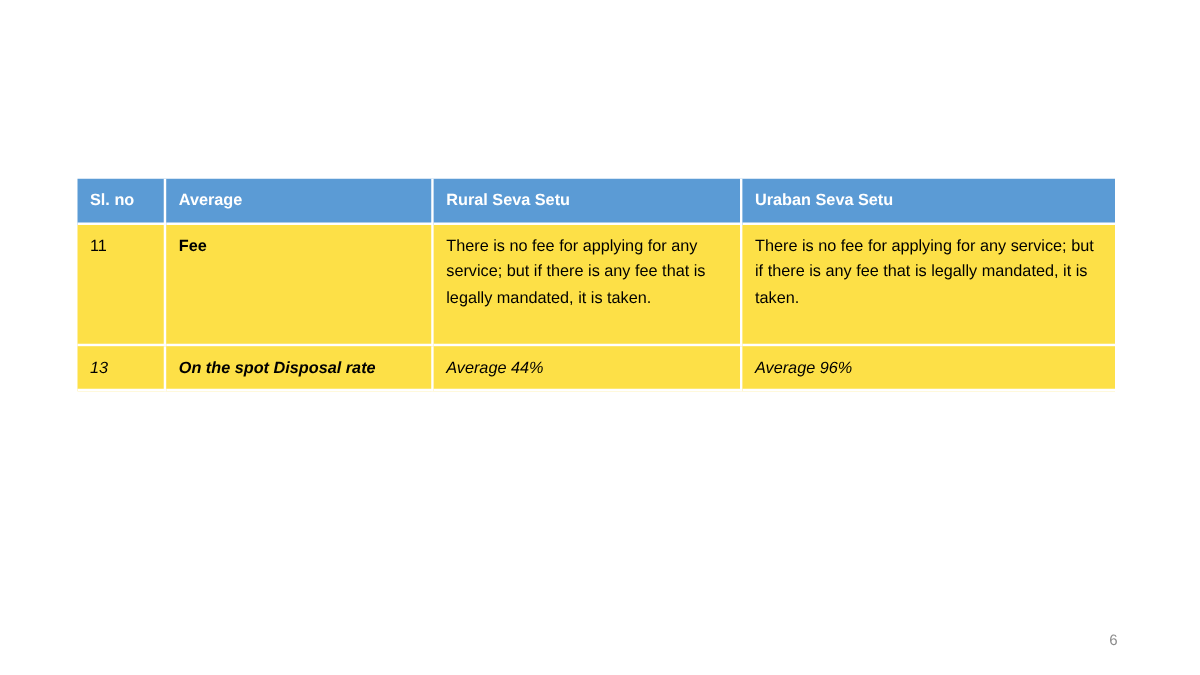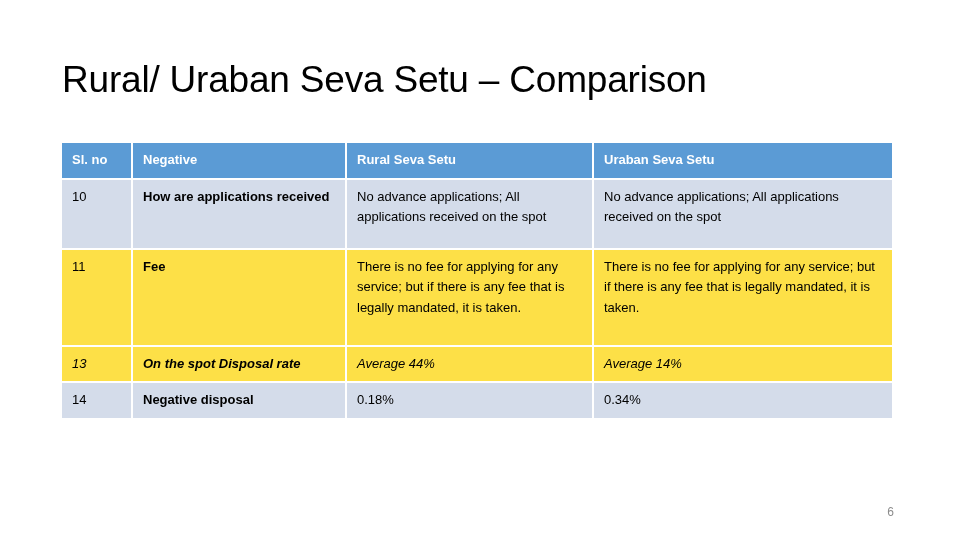--- a/index.html
+++ b/index.html
@@ -100,66 +100,53 @@
     font-size: 12px;
     color: #8c8c8c;
     text-align: right;
   }
 </style>
 </head>
 <body>
 
 <div class="slide">
 
-  <div class="slide-title">Rural/ Uraban Seva Setu – Comparison</div>
 
   <table class="cmp-table">
     <colgroup>
       <col class="c-sl">
       <col class="c-act">
       <col class="c-rural">
       <col class="c-urban">
     </colgroup>
     <thead>
       <tr>
         <th>Sl. no</th>
-        <th>Negative</th>
+        <th>Average</th>
         <th>Rural Seva Setu</th>
         <th>Uraban Seva Setu</th>
       </tr>
     </thead>
     <tbody>
 
-      <tr class="band-dark r-10">
-        <td class="col-sl">10</td>
-        <td class="col-act">How are applications received</td>
-        <td class="col-val">No advance applications; All applications received on the spot</td>
-        <td class="col-val">No advance applications; All applications received on the spot</td>
-      </tr>
 
       <tr class="band-light r-11">
         <td class="col-sl">11</td>
         <td class="col-act">Fee</td>
         <td class="col-val">There is no fee for applying for any service; but if there is any fee that is legally mandated, it is taken.</td>
         <td class="col-val">There is no fee for applying for any service; but if there is any fee that is legally mandated, it is taken.</td>
       </tr>
 
 
       <tr class="band-light r-13">
         <td class="col-sl">13</td>
         <td class="col-act">On the spot Disposal rate</td>
         <td class="col-val">Average 44%</td>
-        <td class="col-val">Average 14%</td>
+        <td class="col-val">Average 96%</td>
       </tr>
 
-      <tr class="band-dark r-14">
-        <td class="col-sl">14</td>
-        <td class="col-act">Negative disposal</td>
-        <td class="col-val">0.18%</td>
-        <td class="col-val">0.34%</td>
-      </tr>
 
     </tbody>
   </table>
 
   <div class="page-number">6</div>
 
 </div>
 
 </body></html>

